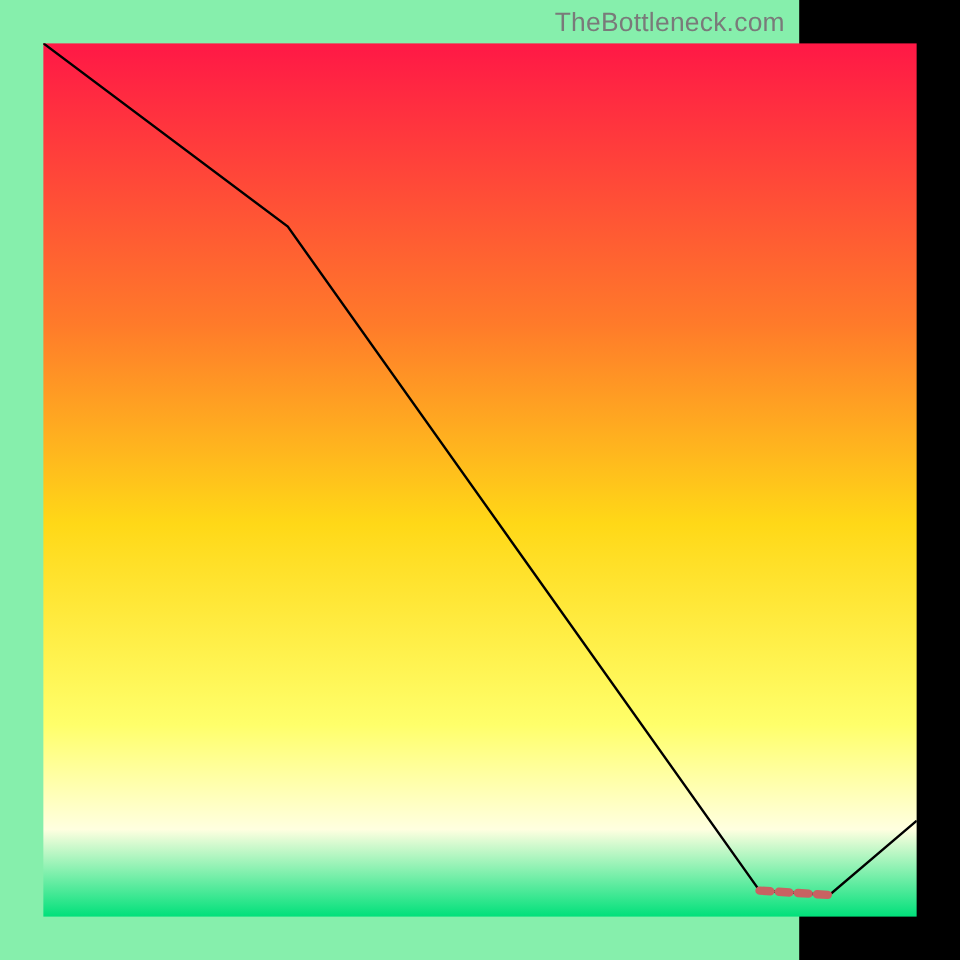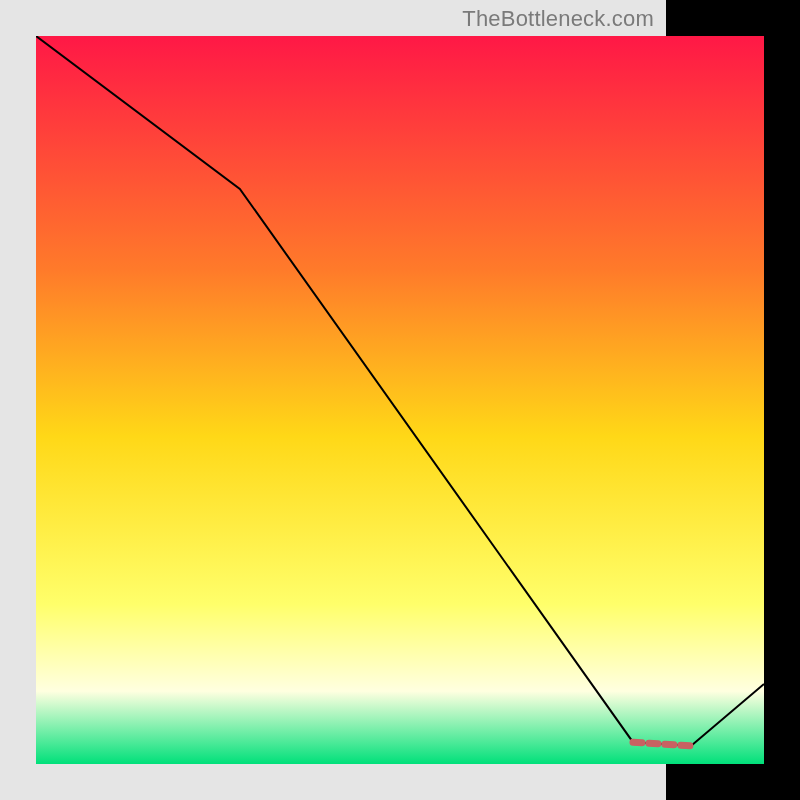--- a/index.html
+++ b/index.html
@@ -8,21 +8,21 @@
     width: 800px;
     height: 800px;
     background: #000;
     overflow: hidden;
     font-family: Arial, Helvetica, sans-serif;
   }
   .frame {
     position: relative;
     width: 666px;
     height: 800px;
-    background: #e5e5e5;
+    background: #86efac;
   }
   .watermark {
     position: absolute;
     top: 6px;
     right: 12px;
     color: #7a7a7a;
     font-size: 22px;
     font-weight: 500;
     letter-spacing: 0.2px;
     user-select: none;

